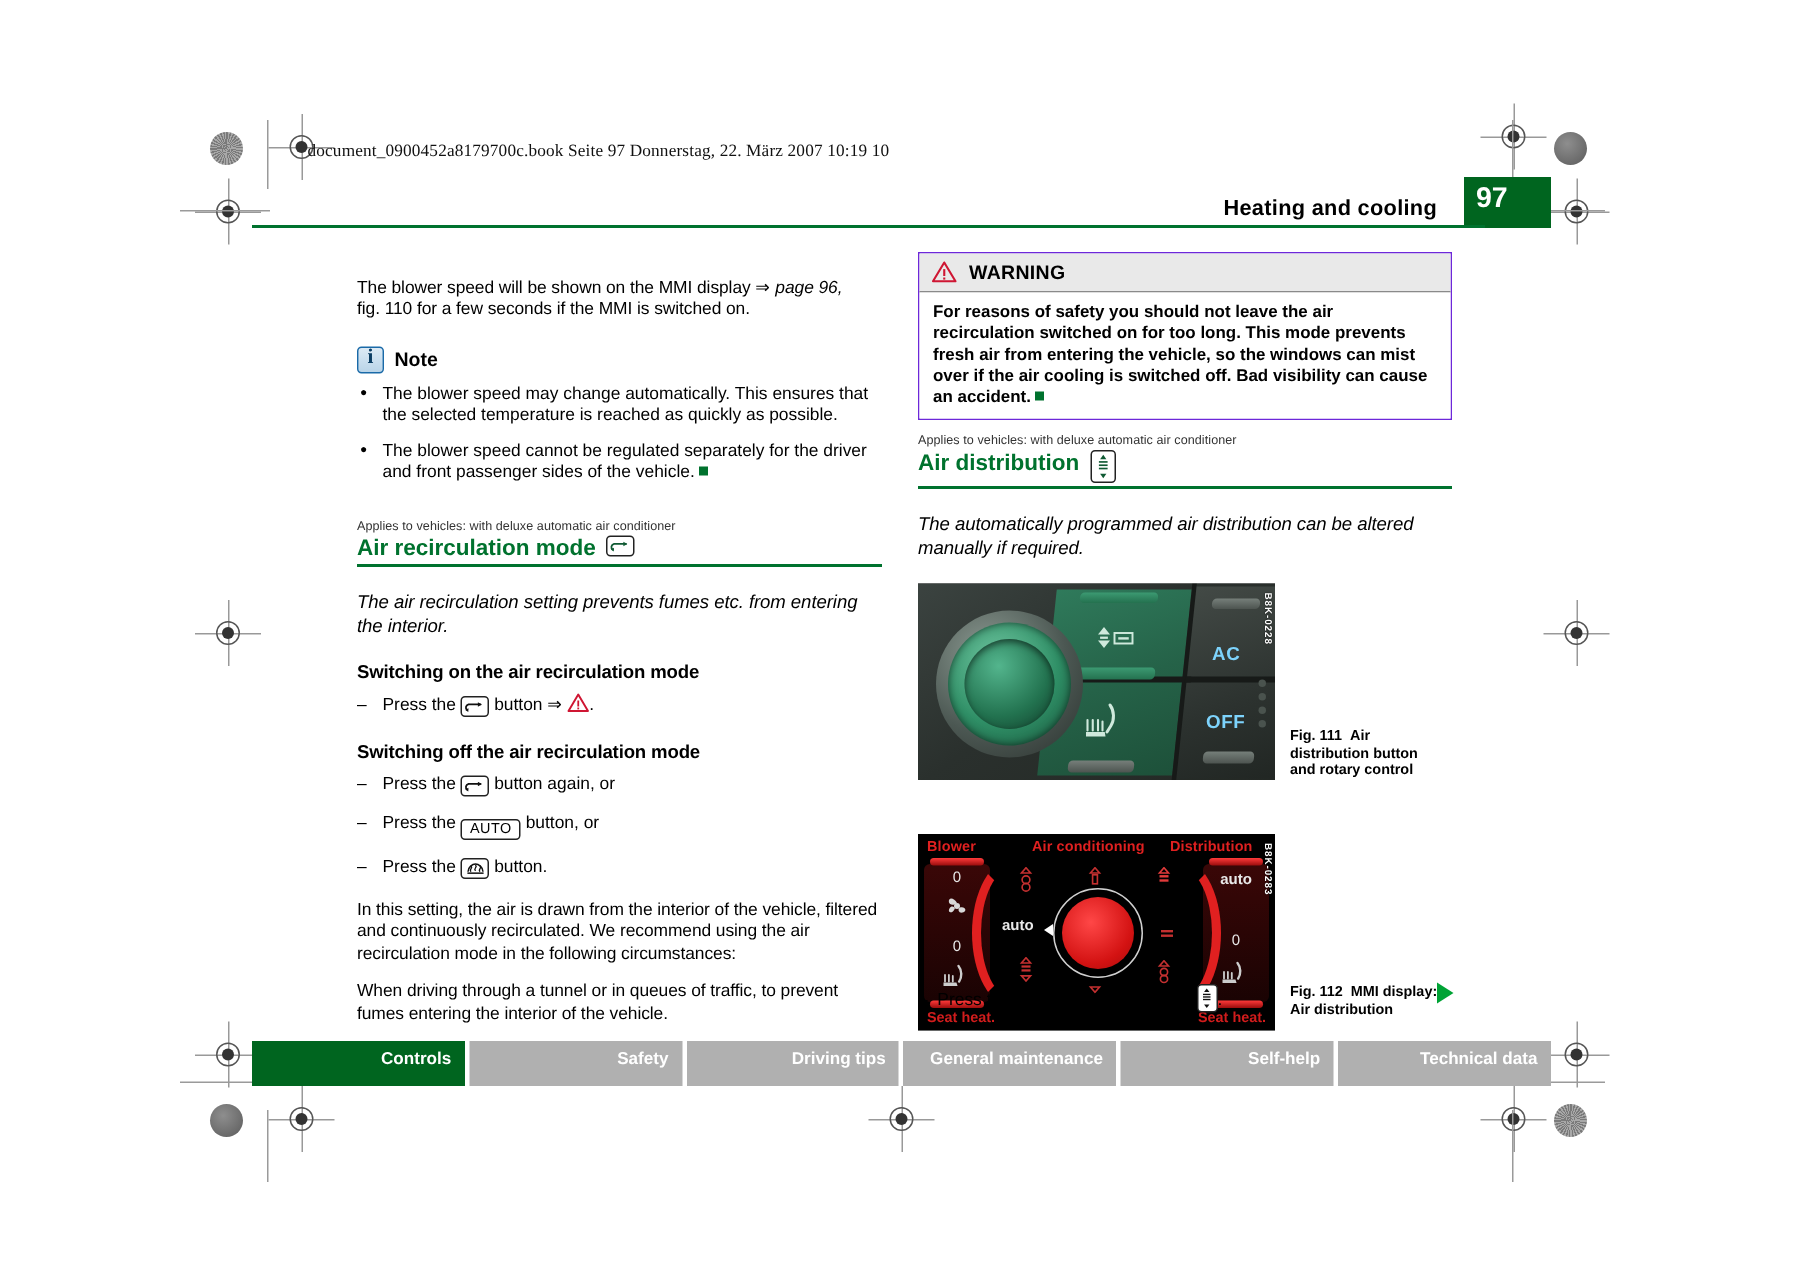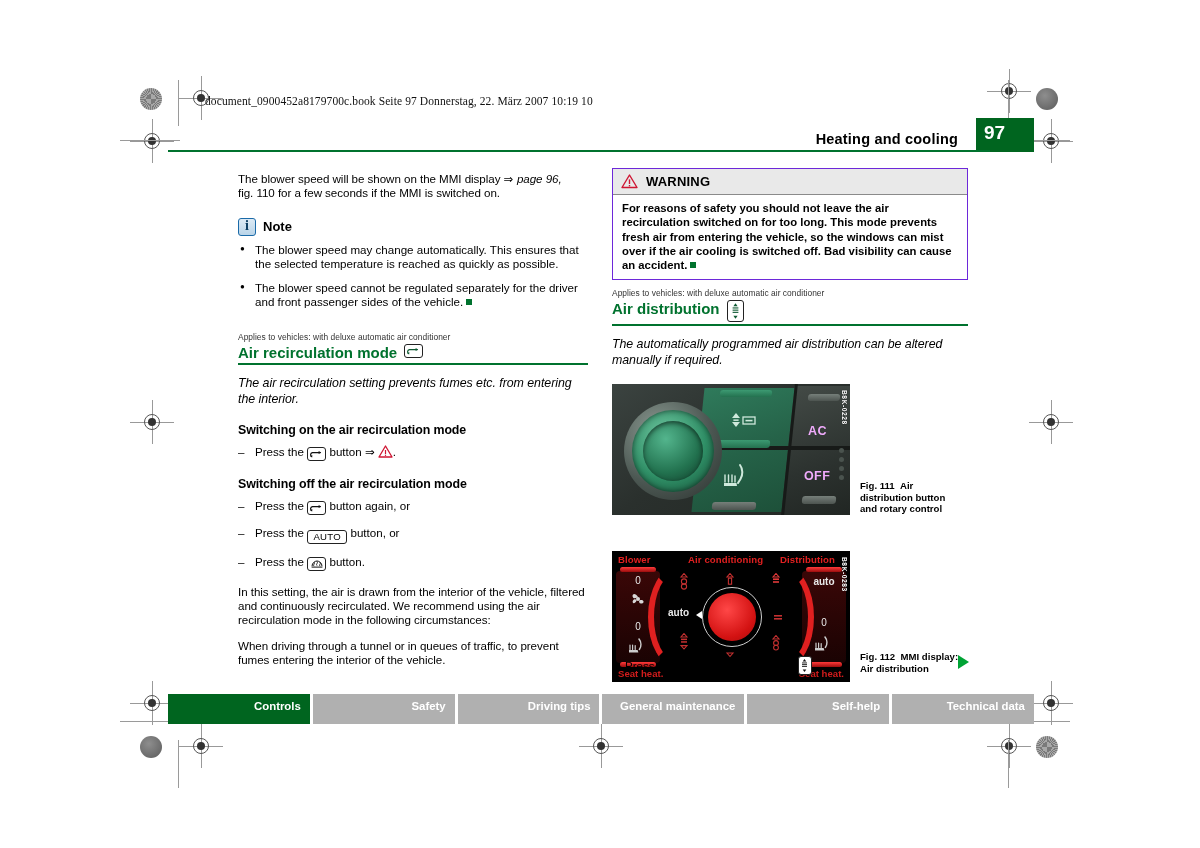--- a/index.html
+++ b/index.html
@@ -60,21 +60,21 @@
     text-align:left; color:#fff; font-size:19px; font-weight:bold;
     padding-left:8px;
   }
 
   
   .col { position:absolute; top:168px; width:350px; }
   .col-left  { left:238px; }
   .col-right { left:612px; width:356px; }
 
   p.body {
-    margin:4px 0 10px 0;
+    margin:16px 0 10px 0;
     font-size:11.6px; line-height:14.4px;
     letter-spacing:-0.05px;
   }
   .ital { font-style:italic; }
   .bold { font-weight:bold; }
 
   
   .note-head { display:flex; align-items:center; gap:7px; margin:17px 0 7px 0; }
   .info-icon {
     width:18px; height:18px; border:1.4px solid #1a6aa8; border-radius:3px;
@@ -199,21 +199,21 @@
     background:radial-gradient(circle at 40% 32%, #6fc5a0, #2f8f66 55%, #18543b 100%);
     box-shadow:inset 0 0 6px rgba(0,0,0,.6);
   }
   .cc .knob-in {
     position:absolute; left:11px; top:11px; width:60px; height:60px;
     border-radius:50%;
     background:radial-gradient(circle at 38% 30%, #53b58d, #22724f 60%, #123d2b 100%);
     box-shadow:inset 0 2px 5px rgba(0,0,0,.55);
   }
   .cc .btnlabel {
-    position:absolute; color:#f0abfc; font-size:12.5px; font-weight:bold;
+    position:absolute; color:#7dd3fc; font-size:12.5px; font-weight:bold;
     letter-spacing:0.4px;
   }
   .cc .hilite {
     position:absolute; background:linear-gradient(#767f7a,#4d5450);
     border-radius:3px; transform:skewX(-6deg);
   }
   .cc .greenbar {
     position:absolute; background:linear-gradient(#3c9a72,#24714f);
     border-radius:3px; transform:skewX(-6deg);
   }

